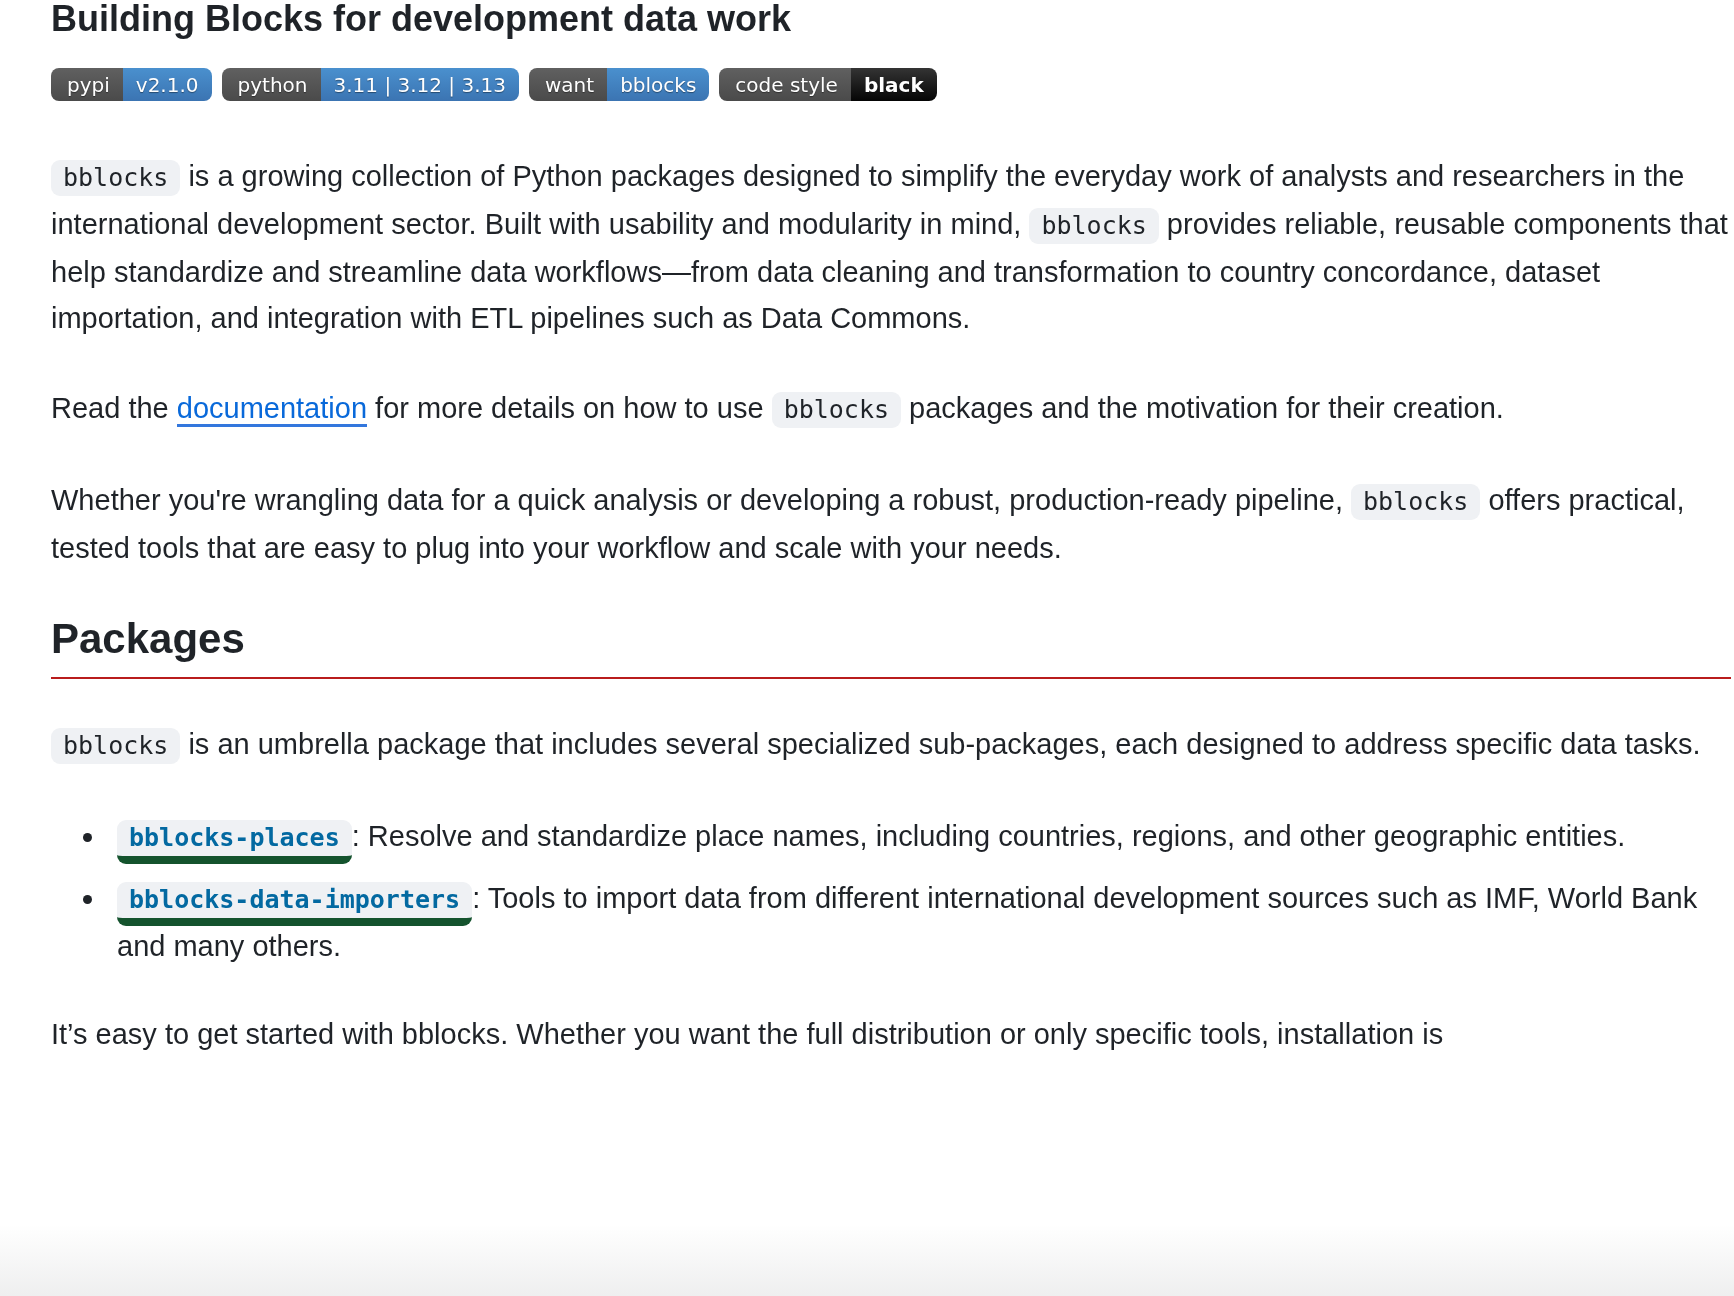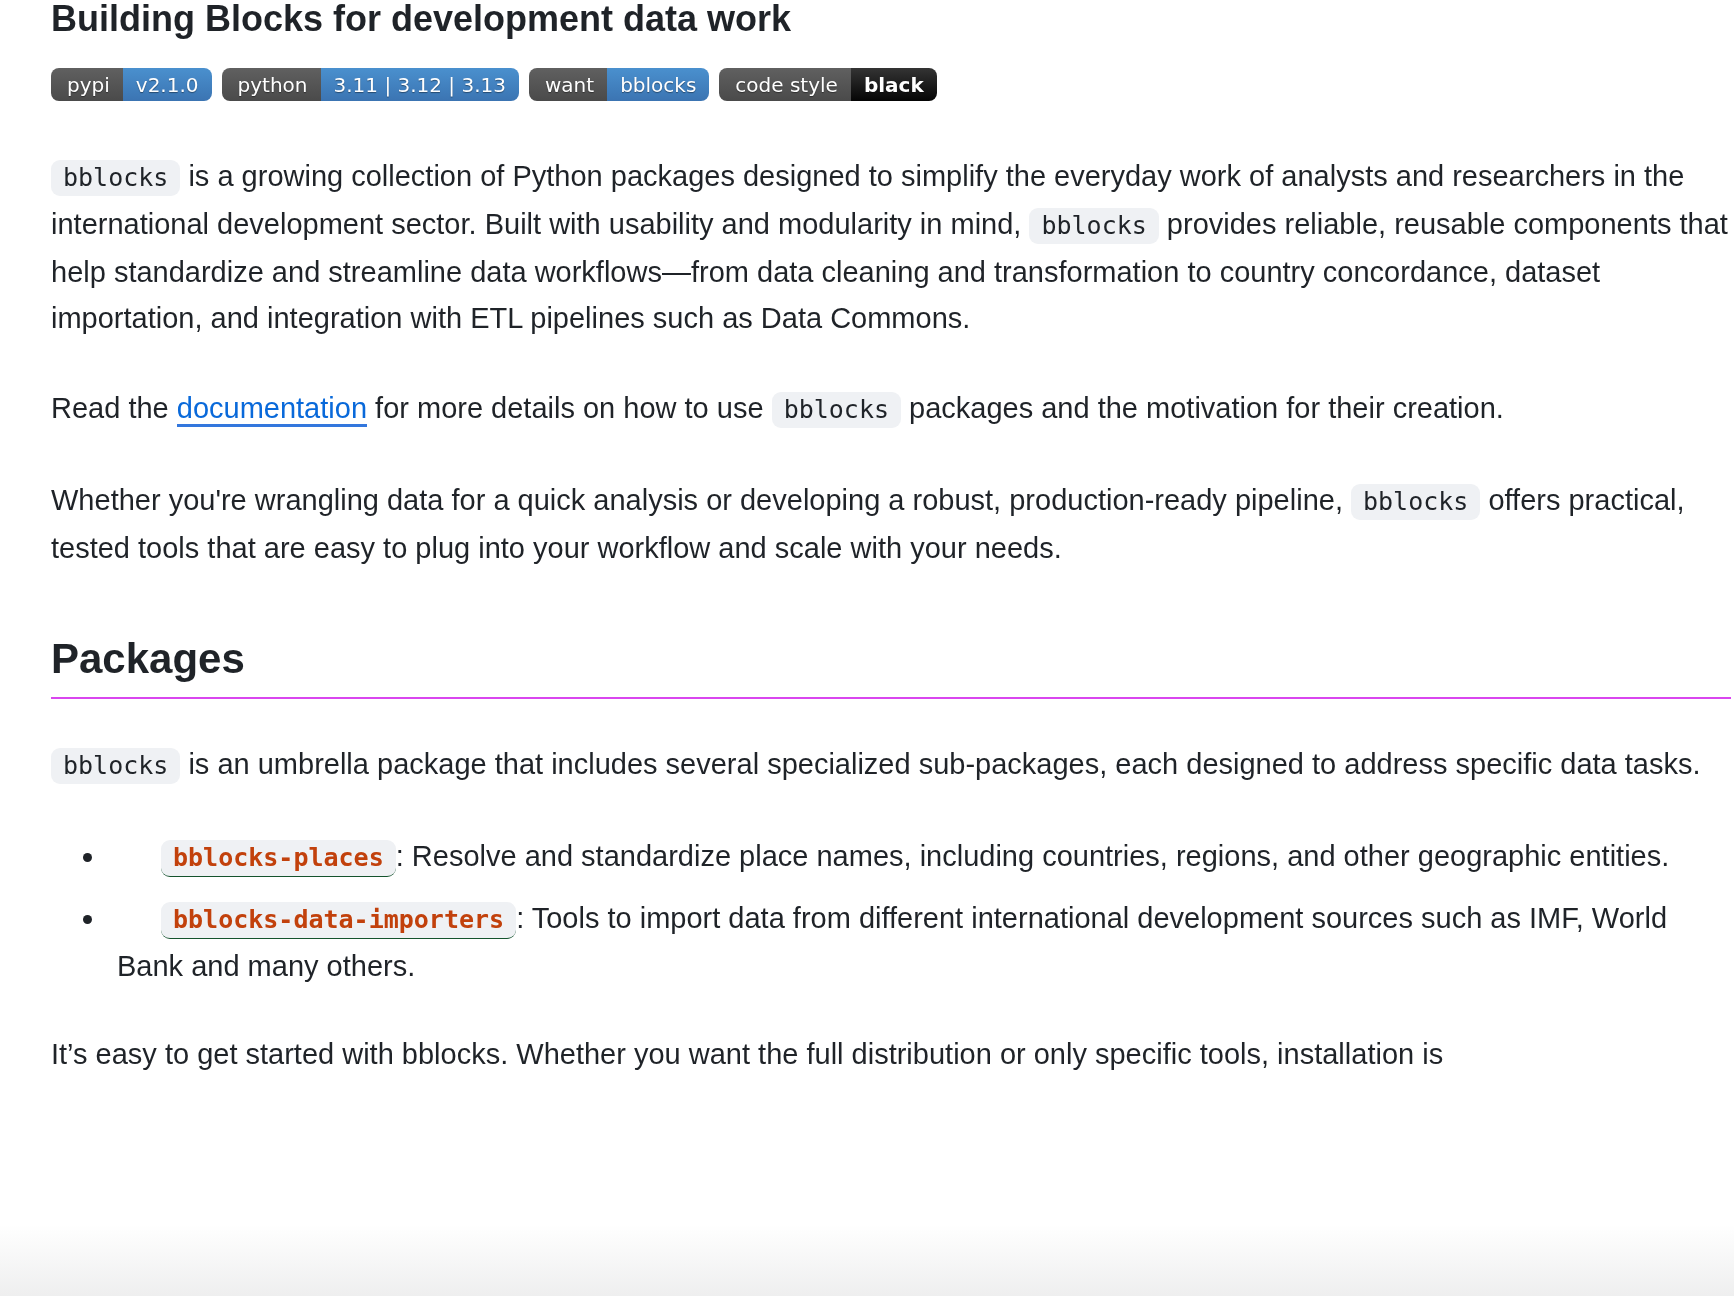--- a/index.html
+++ b/index.html
@@ -71,35 +71,34 @@
     padding: 3px 12px 4px 12px;
     white-space: nowrap;
   }
   a.tlink {
     color: #0969da;
     text-decoration: none;
     border-bottom: 3px solid #3377dd;
     cursor: pointer;
   }
   a.chiplink {
-    color: #c2410c;
+    color: #0369a1;
     font-weight: 700;
     text-decoration: none;
-    border-bottom: 1px solid #14532d;
+    border-bottom: 8px solid #14532d;
     cursor: pointer;
-    margin-left: 44px;
   }
 
   h2.section-heading {
     font-size: 42px;
     line-height: 48px;
     font-weight: 700;
-    margin: 64px 0 0 0;
+    margin: 44px 0 0 0;
     padding-bottom: 14px;
-    border-bottom: 2px solid #d946ef;
+    border-bottom: 2px solid #b91c1c;
     color: #1f2328;
   }
 
   ul.pkg-list {
     margin: 36px 0 8px 0;
     padding-left: 56px;
   }
   ul.pkg-list li { padding-left: 10px; }
   ul.pkg-list li + li { margin-top: 14px; }
 

